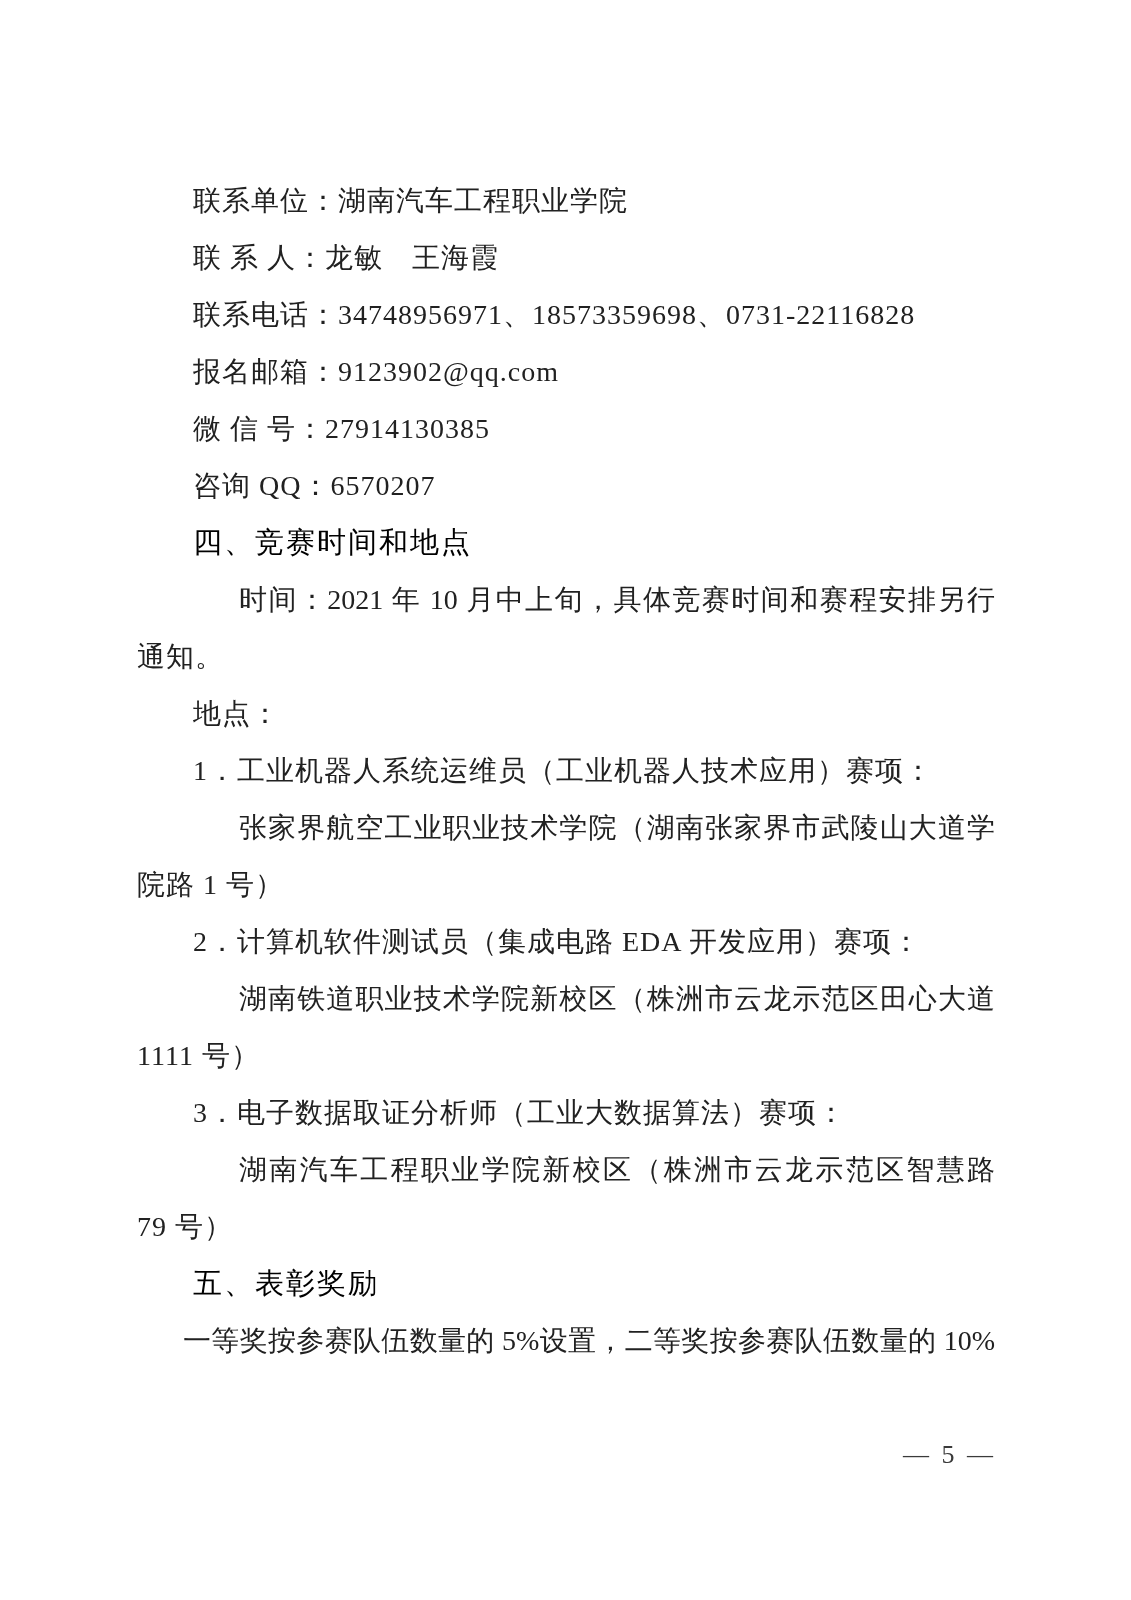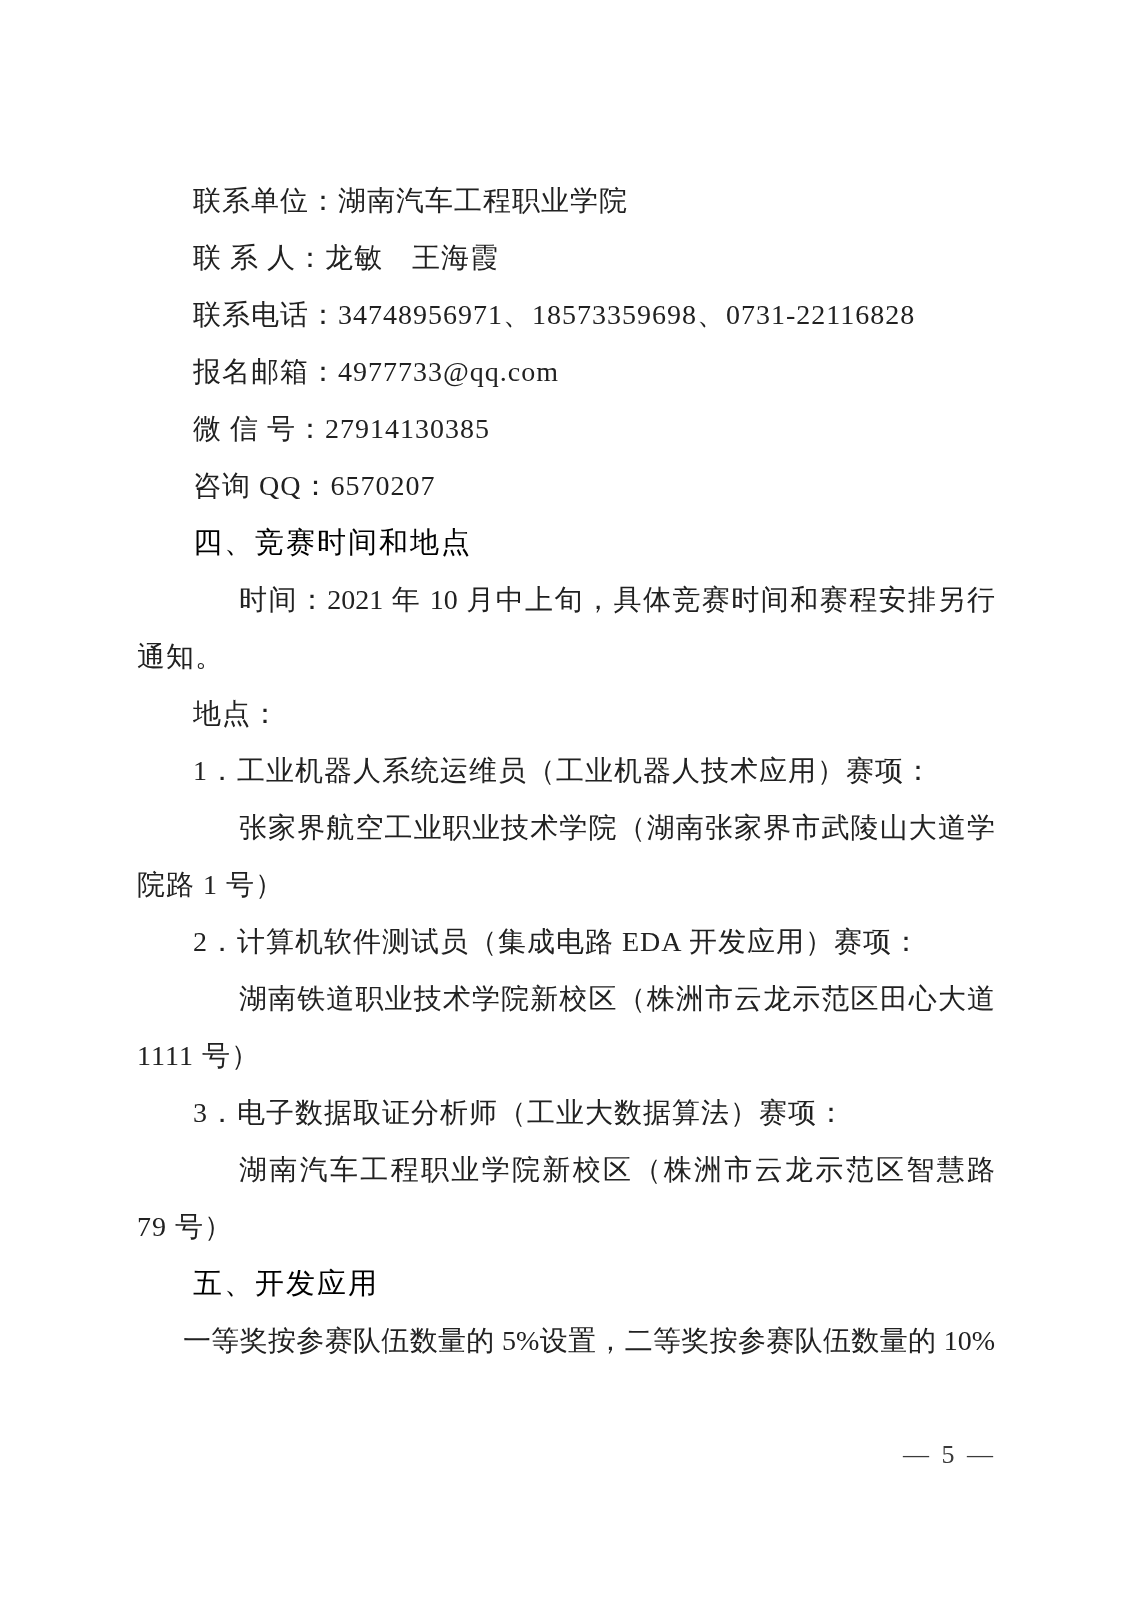--- a/index.html
+++ b/index.html
@@ -61,33 +61,33 @@
   }
 </style>
 </head>
 <body>
 
 <div class="page">
   <div class="content" id="doc-lines">
       <div class="line indent">联系单位：湖南汽车工程职业学院</div>
       <div class="line indent">联 系 人：龙敏　王海霞</div>
       <div class="line indent">联系电话：34748956971、18573359698、0731-22116828</div>
-      <div class="line indent">报名邮箱：4977733@qq.com</div>
+      <div class="line indent">报名邮箱：9123902@qq.com</div>
       <div class="line indent">微 信 号：27914130385</div>
       <div class="line indent">咨询 QQ：6570207</div>
       <div class="line indent heading">四、竞赛时间和地点</div>
       <div class="line indent justify">时间：2021 年 10 月中上旬，具体竞赛时间和赛程安排另行</div>
       <div class="line">通知。</div>
       <div class="line indent">地点：</div>
       <div class="line indent">1．工业机器人系统运维员（工业机器人技术应用）赛项：</div>
       <div class="line indent justify">张家界航空工业职业技术学院（湖南张家界市武陵山大道学</div>
       <div class="line">院路 1 号）</div>
       <div class="line indent">2．计算机软件测试员（集成电路 EDA 开发应用）赛项：</div>
       <div class="line indent justify">湖南铁道职业技术学院新校区（株洲市云龙示范区田心大道</div>
       <div class="line">1111 号）</div>
       <div class="line indent">3．电子数据取证分析师（工业大数据算法）赛项：</div>
       <div class="line indent justify">湖南汽车工程职业学院新校区（株洲市云龙示范区智慧路</div>
       <div class="line">79 号）</div>
-      <div class="line indent heading">五、开发应用</div>
+      <div class="line indent heading">五、表彰奖励</div>
       <div class="line justify">一等奖按参赛队伍数量的 5%设置，二等奖按参赛队伍数量的 10%</div>
     </div>
   <div class="footer">— 5 —</div>
 </div>
 
 </body></html>

